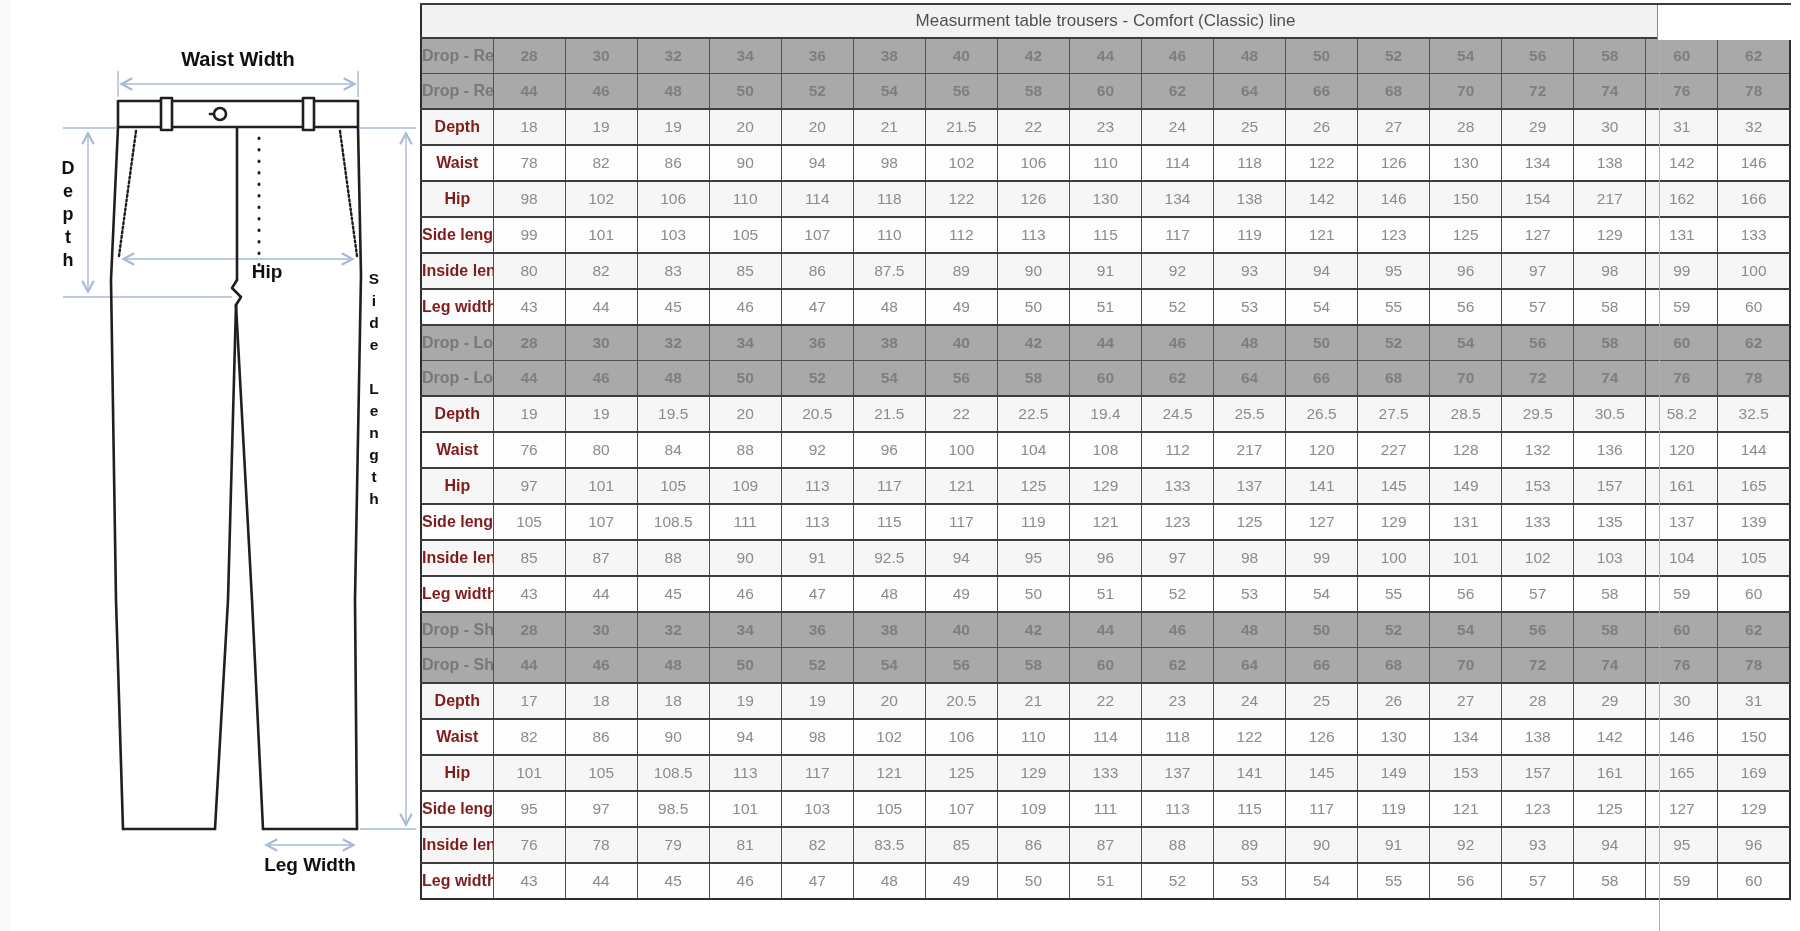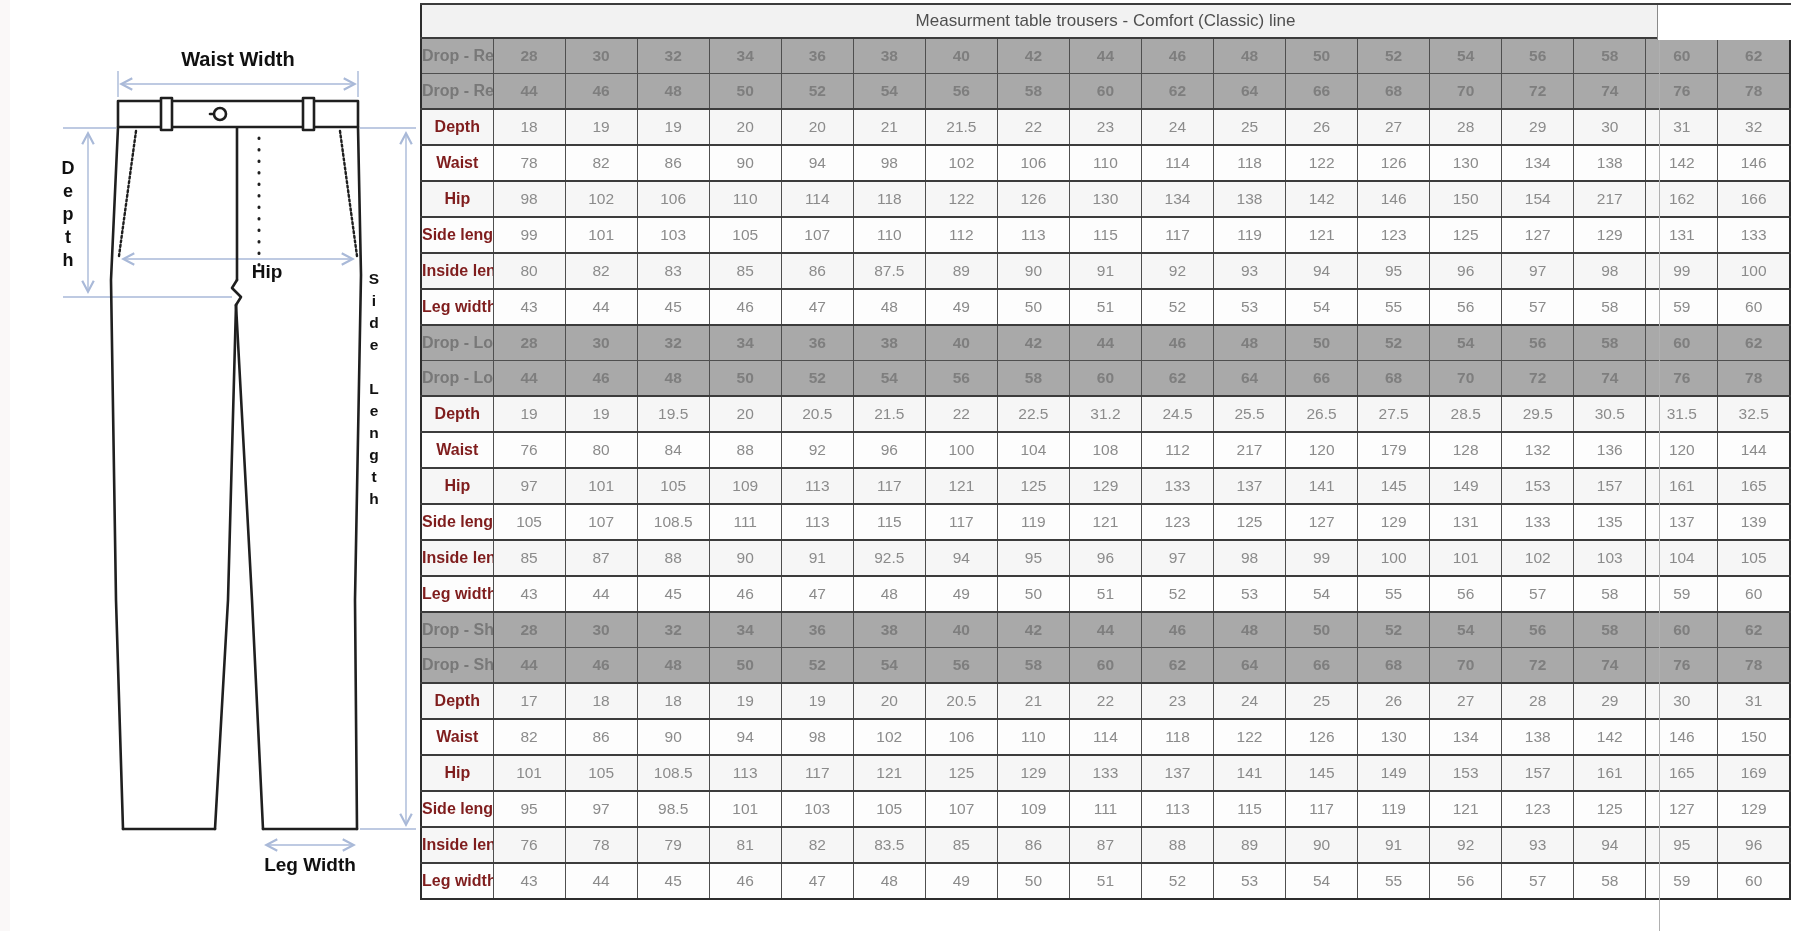--- a/index.html
+++ b/index.html
@@ -316,46 +316,46 @@
         <tr class="data-row">
           <td class="rowlabel col-label">Depth</td>
           <td>19</td>
           <td>19</td>
           <td>19.5</td>
           <td>20</td>
           <td>20.5</td>
           <td>21.5</td>
           <td>22</td>
           <td>22.5</td>
-          <td>31.2</td>
+          <td>19.4</td>
           <td>24.5</td>
           <td>25.5</td>
           <td>26.5</td>
           <td>27.5</td>
           <td>28.5</td>
           <td>29.5</td>
           <td>30.5</td>
-          <td>31.5</td>
+          <td>58.2</td>
           <td>32.5</td>
         </tr>
         <tr class="data-row alt">
           <td class="rowlabel col-label">Waist</td>
           <td>76</td>
           <td>80</td>
           <td>84</td>
           <td>88</td>
           <td>92</td>
           <td>96</td>
           <td>100</td>
           <td>104</td>
           <td>108</td>
           <td>112</td>
           <td>217</td>
           <td>120</td>
-          <td>179</td>
+          <td>227</td>
           <td>128</td>
           <td>132</td>
           <td>136</td>
           <td>120</td>
           <td>144</td>
         </tr>
         <tr class="data-row">
           <td class="rowlabel col-label">Hip</td>
           <td>97</td>
           <td>101</td>

